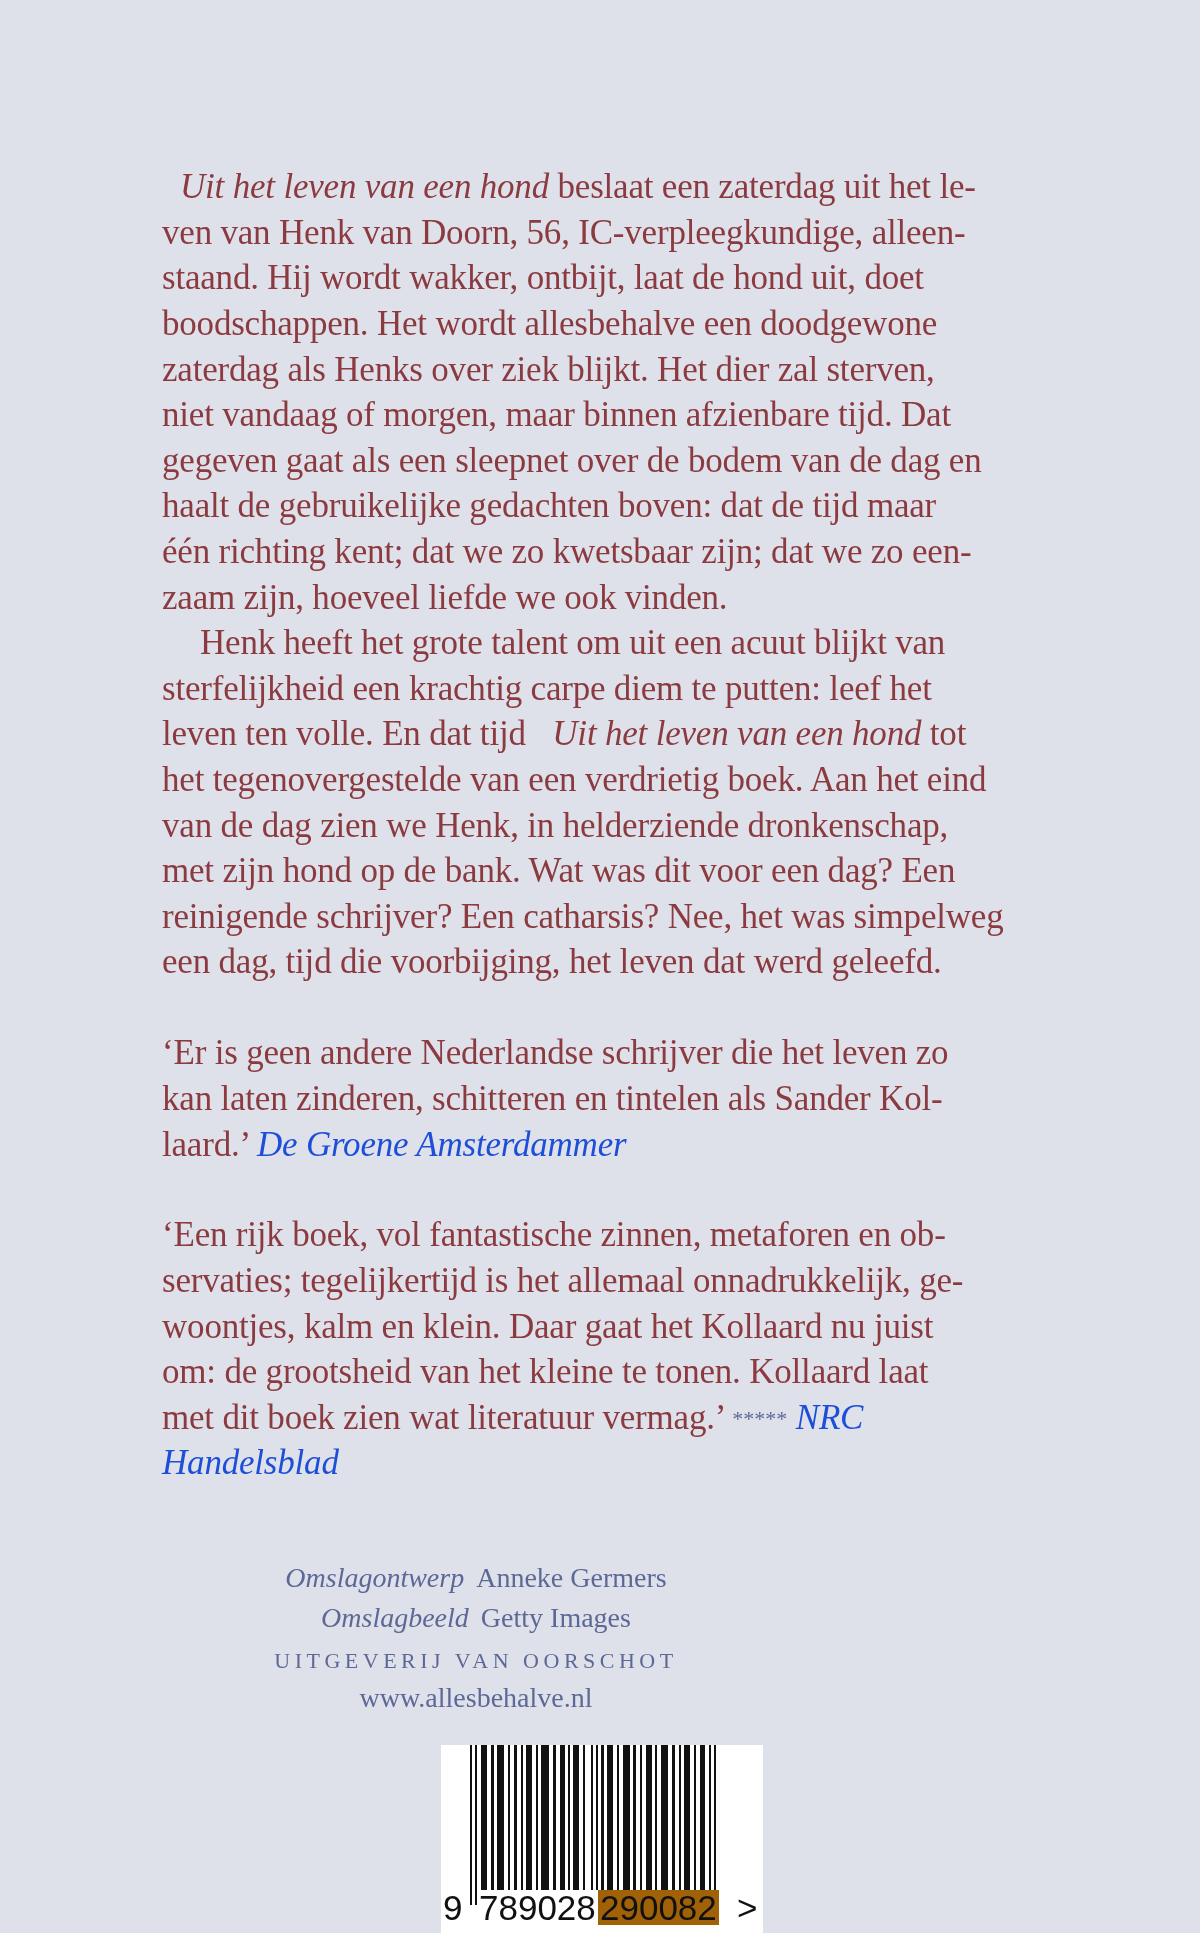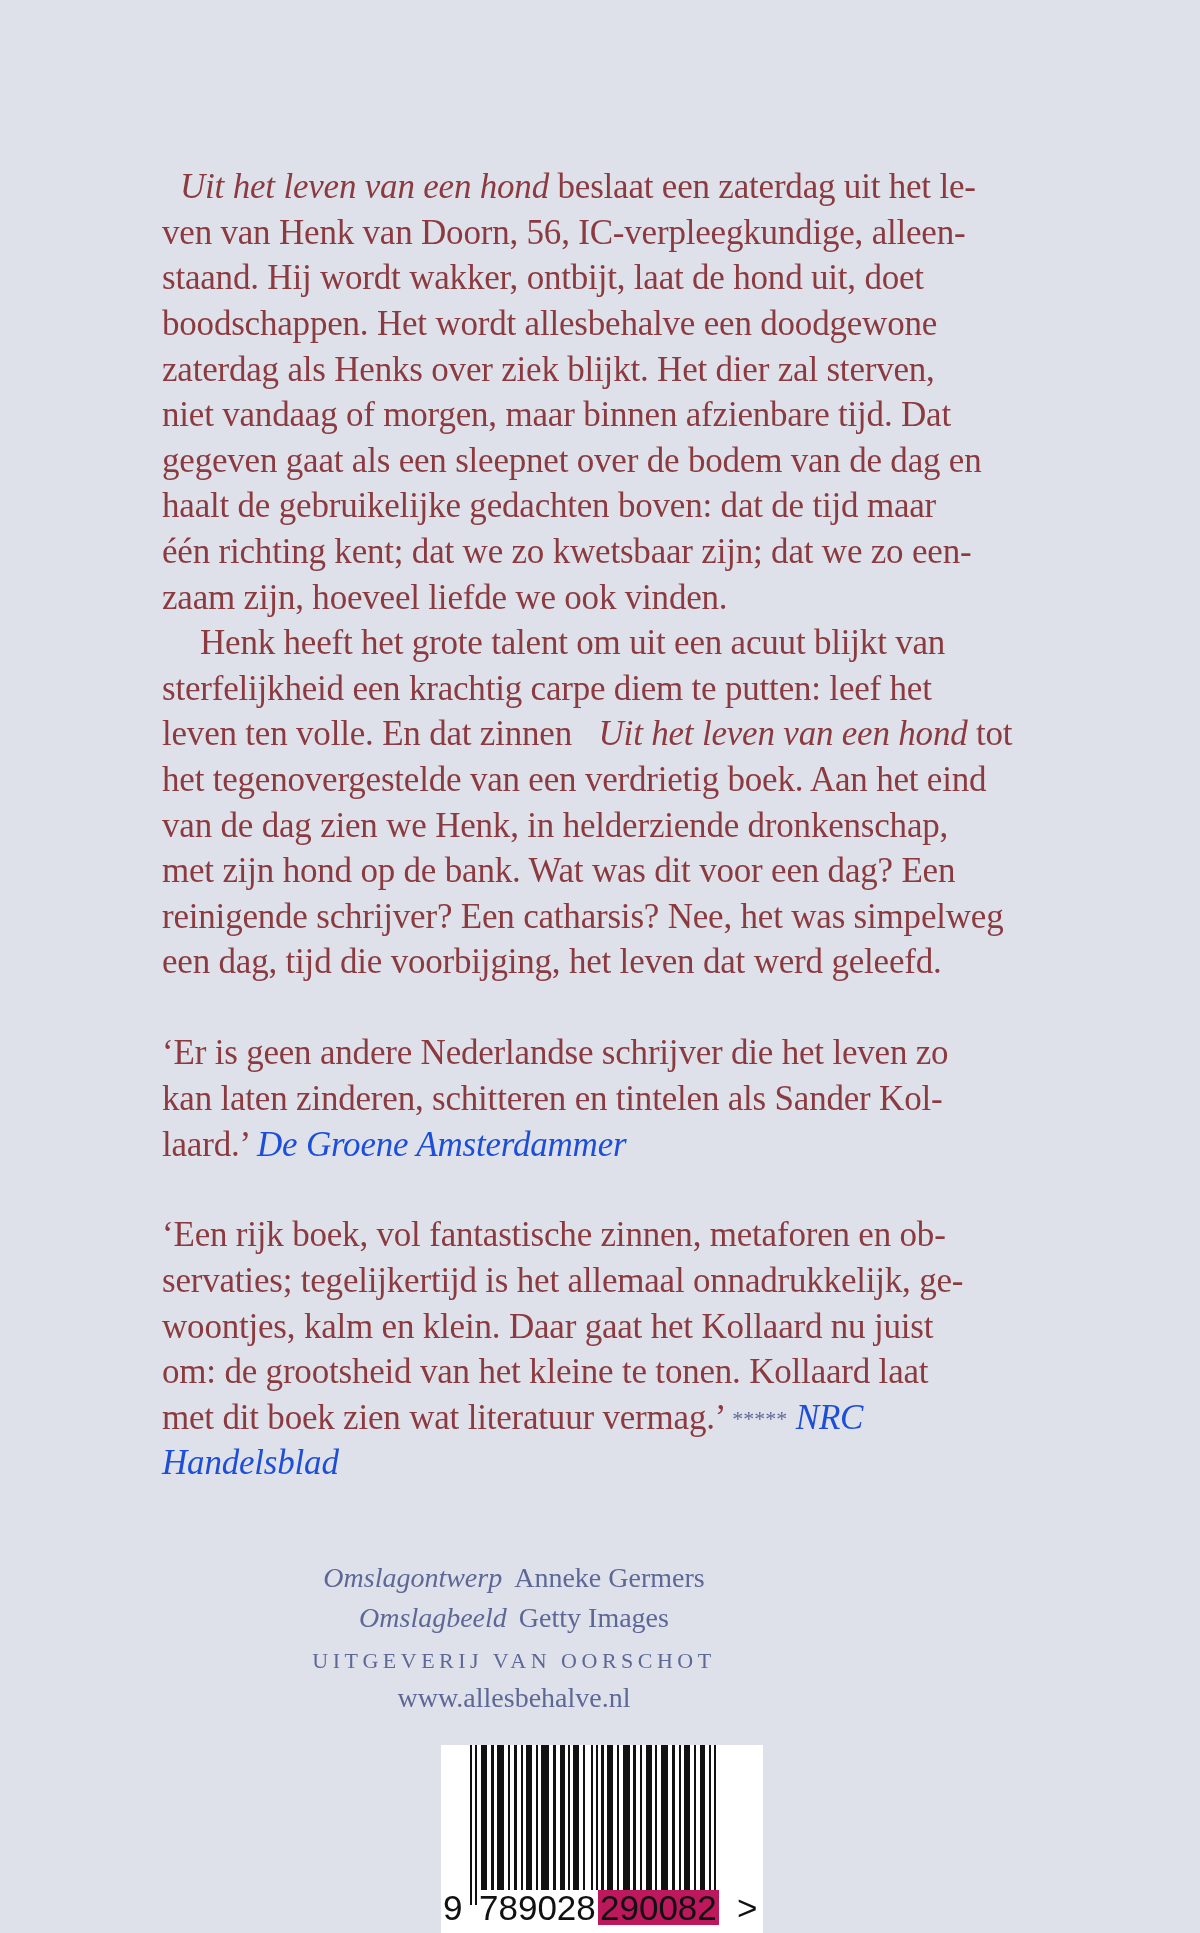--- a/index.html
+++ b/index.html
@@ -12,56 +12,56 @@
     position: absolute; left: 162px; white-space: nowrap;
     font-size: 35px; line-height: 1; color: #8b3b40;
     letter-spacing: -0.2px;
   }
   .line.indent { left: 200px; }
   .i { font-style: italic; margin-left: 18px; }
   .src { color: #1d4ed8; font-style: italic; }
   .stars { color: #5d6896; font-size: 22px; letter-spacing: 0; vertical-align: 3px; }
   .credit {
     position: absolute; left: 0; width: 952px; text-align: center;
-    color: #5d6896; font-size: 28px; line-height: 1; white-space: nowrap; padding-left: 38px;
+    color: #5d6896; font-size: 28px; line-height: 1; white-space: nowrap;
   }
   .credit .role { font-style: italic; margin-right: 12px; }
   .credit.caps { font-size: 22px; letter-spacing: 4.5px; text-transform: uppercase; }
   .barcode {
     position: absolute; left: 441px; top: 1745px; width: 322px; height: 188px;
     background: #ffffff;
   }
   .barcode svg { position: absolute; left: 0; top: 0; }
   .barcode .digits {
     position: absolute; left: 0; top: 145px; width: 322px;
     font-family: "Liberation Sans", "DejaVu Sans", sans-serif;
     font-size: 35px; color: #111; line-height: 1;
   }
   .barcode .d-first { position: absolute; left: 2px; }
   .barcode .d-left { position: absolute; left: 36px; background:#fff; padding: 0 2px; }
-  .barcode .d-right { position: absolute; left: 157px; background:#be185d; padding: 0 2px; }
+  .barcode .d-right { position: absolute; left: 157px; background:#a16207; padding: 0 2px; }
   .barcode .d-arrow { position: absolute; left: 296px; }
 </style>
 </head>
 <body>
 
 <div class="line" style="top:169px"><span class="i">Uit het leven van een hond</span><span> beslaat een zaterdag uit het le-</span></div>
 <div class="line" style="top:215px">ven van Henk van Doorn, 56, IC-verpleegkundige, alleen-</div>
 <div class="line" style="top:260px">staand. Hij wordt wakker, ontbijt, laat de hond uit, doet</div>
 <div class="line" style="top:306px">boodschappen. Het wordt allesbehalve een doodgewone</div>
 <div class="line" style="top:352px">zaterdag als Henks over ziek blijkt. Het dier zal sterven,</div>
 <div class="line" style="top:397px">niet vandaag of morgen, maar binnen afzienbare tijd. Dat</div>
 <div class="line" style="top:443px">gegeven gaat als een sleepnet over de bodem van de dag en</div>
 <div class="line" style="top:488px">haalt de gebruikelijke gedachten boven: dat de tijd maar</div>
 <div class="line" style="top:534px">één richting kent; dat we zo kwetsbaar zijn; dat we zo een-</div>
 <div class="line" style="top:580px">zaam zijn, hoeveel liefde we ook vinden.</div>
 
 <div class="line indent" style="top:625px">Henk heeft het grote talent om uit een acuut blijkt van</div>
 <div class="line" style="top:671px">sterfelijkheid een krachtig carpe diem te putten: leef het</div>
-<div class="line" style="top:716px"><span>leven ten volle. En dat zinnen </span><span class="i">Uit het leven van een hond</span><span> tot</span></div>
+<div class="line" style="top:716px"><span>leven ten volle. En dat tijd </span><span class="i">Uit het leven van een hond</span><span> tot</span></div>
 <div class="line" style="top:762px">het tegenovergestelde van een verdrietig boek. Aan het eind</div>
 <div class="line" style="top:808px">van de dag zien we Henk, in helderziende dronkenschap,</div>
 <div class="line" style="top:853px">met zijn hond op de bank. Wat was dit voor een dag? Een</div>
 <div class="line" style="top:899px">reinigende schrijver? Een catharsis? Nee, het was simpelweg</div>
 <div class="line" style="top:944px">een dag, tijd die voorbijging, het leven dat werd geleefd.</div>
 
 <div class="line" style="top:1035px">‘Er is geen andere Nederlandse schrijver die het leven zo</div>
 <div class="line" style="top:1081px">kan laten zinderen, schitteren en tintelen als Sander Kol-</div>
 <div class="line" style="top:1127px"><span>laard.’</span> <span class="src">De Groene Amsterdammer</span></div>
 

